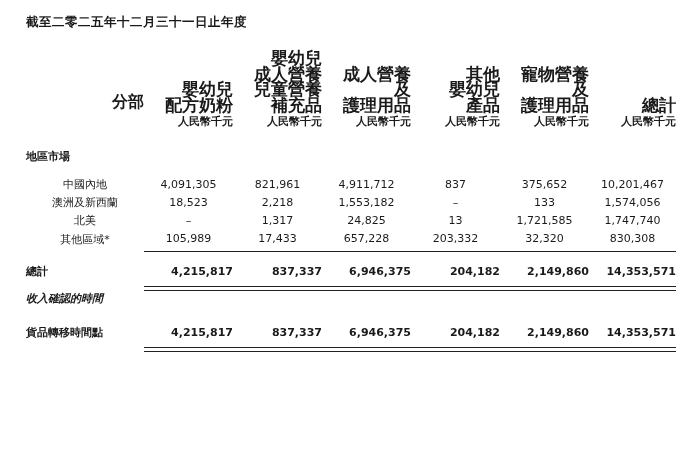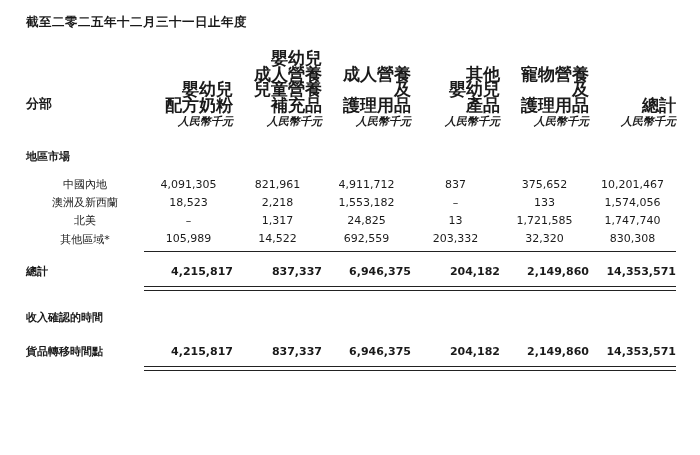--- a/index.html
+++ b/index.html
@@ -45,51 +45,50 @@
   }
   .hdr-cell {
     text-align: right;
     font-weight: bold;
     font-size: 17px;
     line-height: 15.5px;
     padding-bottom: 1px;
     white-space: nowrap;
   }
   .hdr-lbl {
-    text-align: left;
-    font-weight: bold;
-    font-size: 13px;
+    text-align: right;
+    font-weight: bold;
+    font-size: 16px;
     vertical-align: bottom;
     padding-bottom: 1px;
     white-space: nowrap;
   }
   .hdr-cell div { display: block; }
   .unit-row td {
     text-align: right;
     font-weight: bold;
     font-size: 11px;
     padding-bottom: 6px;
     white-space: nowrap;
-    font-style: italic;
   }
   .unit-row td.spacer-lbl { text-align: left; }
 
   .section-row td {
     font-weight: bold;
     font-size: 11px;
     padding-top: 14px;
     padding-bottom: 12px;
     white-space: nowrap;
   }
   .section-row-2 td {
     font-weight: bold;
     font-size: 11px;
-    padding-top: 19px;
     padding-bottom: 17px;
     white-space: nowrap;
+    font-style: italic;
   }
 
   .data-row td {
     font-size: 11px;
     line-height: 18px;
     text-align: center;
     white-space: nowrap;
   }
   .data-row td.rlbl {
     text-align: center;
@@ -222,22 +221,22 @@
         <td class="dash">–</td>
         <td>1,317</td>
         <td>24,825</td>
         <td>13</td>
         <td>1,721,585</td>
         <td>1,747,740</td>
       </tr>
       <tr class="data-row last-of-group">
         <td class="rlbl">其他區域*</td>
         <td>105,989</td>
-        <td>14,522</td>
-        <td>692,559</td>
+        <td>17,433</td>
+        <td>657,228</td>
         <td>203,332</td>
         <td>32,320</td>
         <td>830,308</td>
       </tr>
 
       <tr class="rule-row">
         <td></td>
         <td class="rule"></td>
           <td class="rule"></td>
           <td class="rule"></td>

